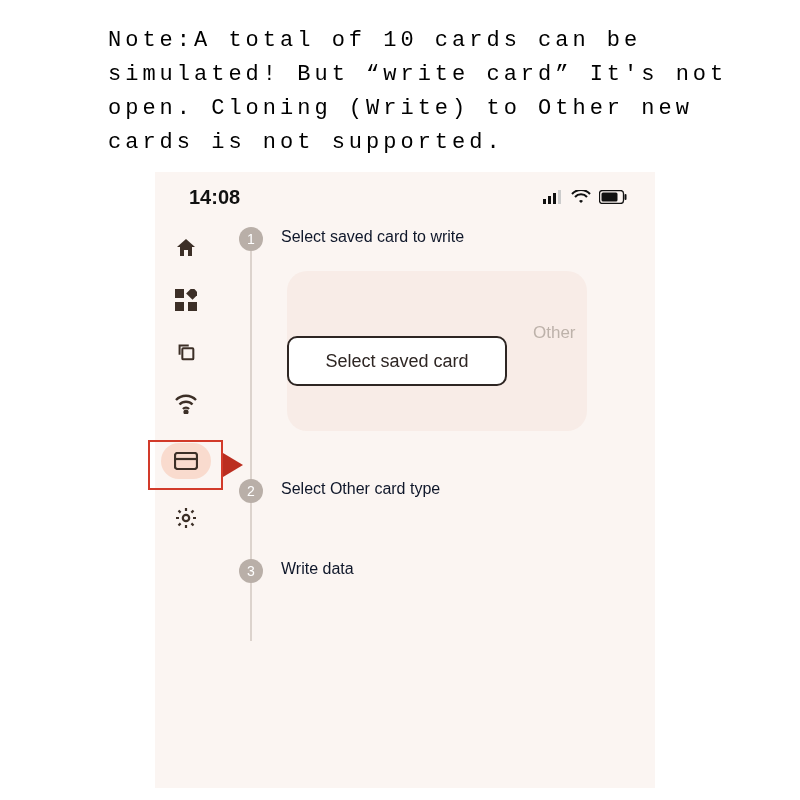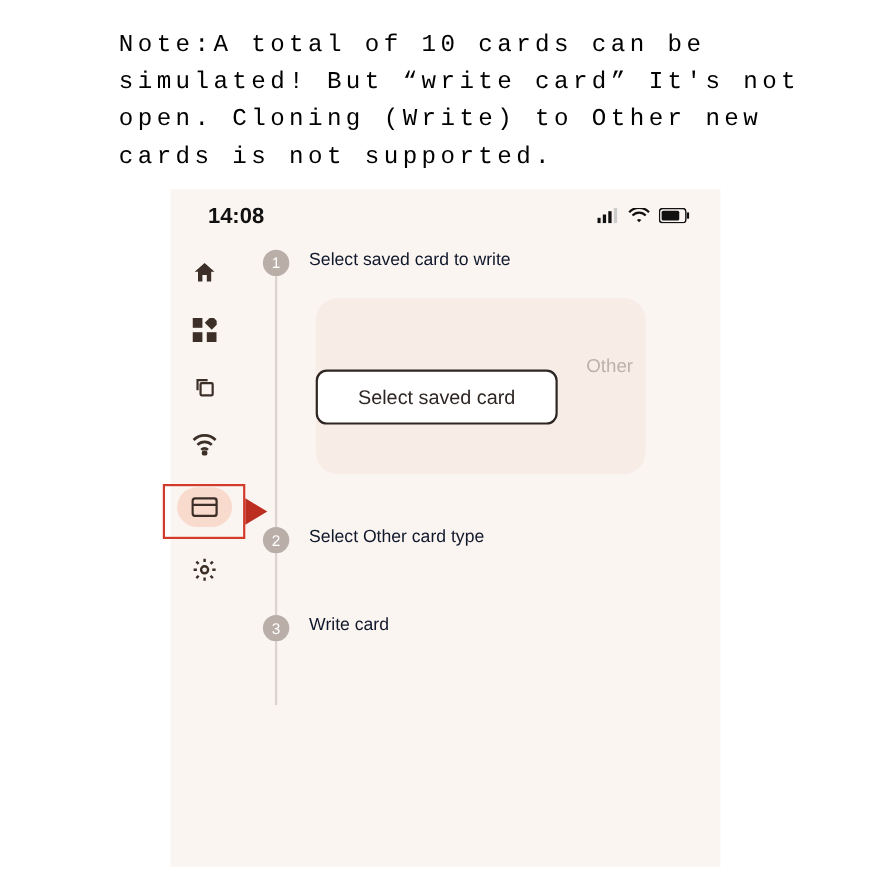--- a/index.html
+++ b/index.html
@@ -267,21 +267,21 @@
           <div class="next-text">Other</div>
         </div>
 
         <div class="step step2">
           <div class="badge">2</div>
           <div class="step-label">Select Other card type</div>
         </div>
 
         <div class="step step3">
           <div class="badge">3</div>
-          <div class="step-label">Write card</div>
+          <div class="step-label">Write data</div>
         </div>
       </div>
     </div>
   </div>
 </div>
 
 <div class="red-box"></div>
 <div class="red-arrow"></div>
 
 </body></html>

